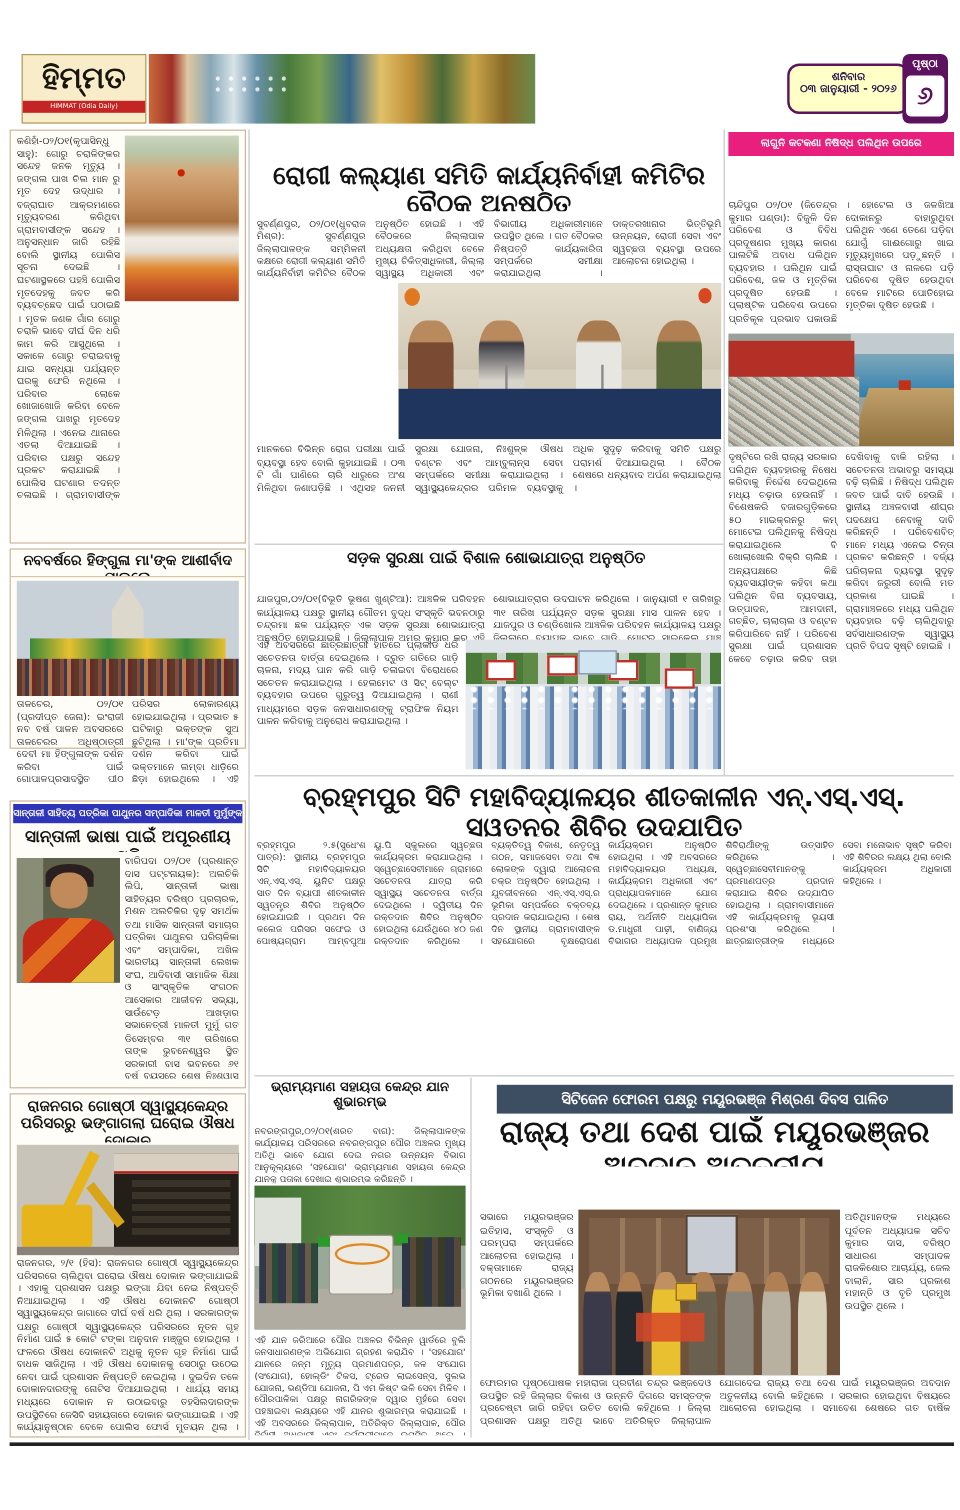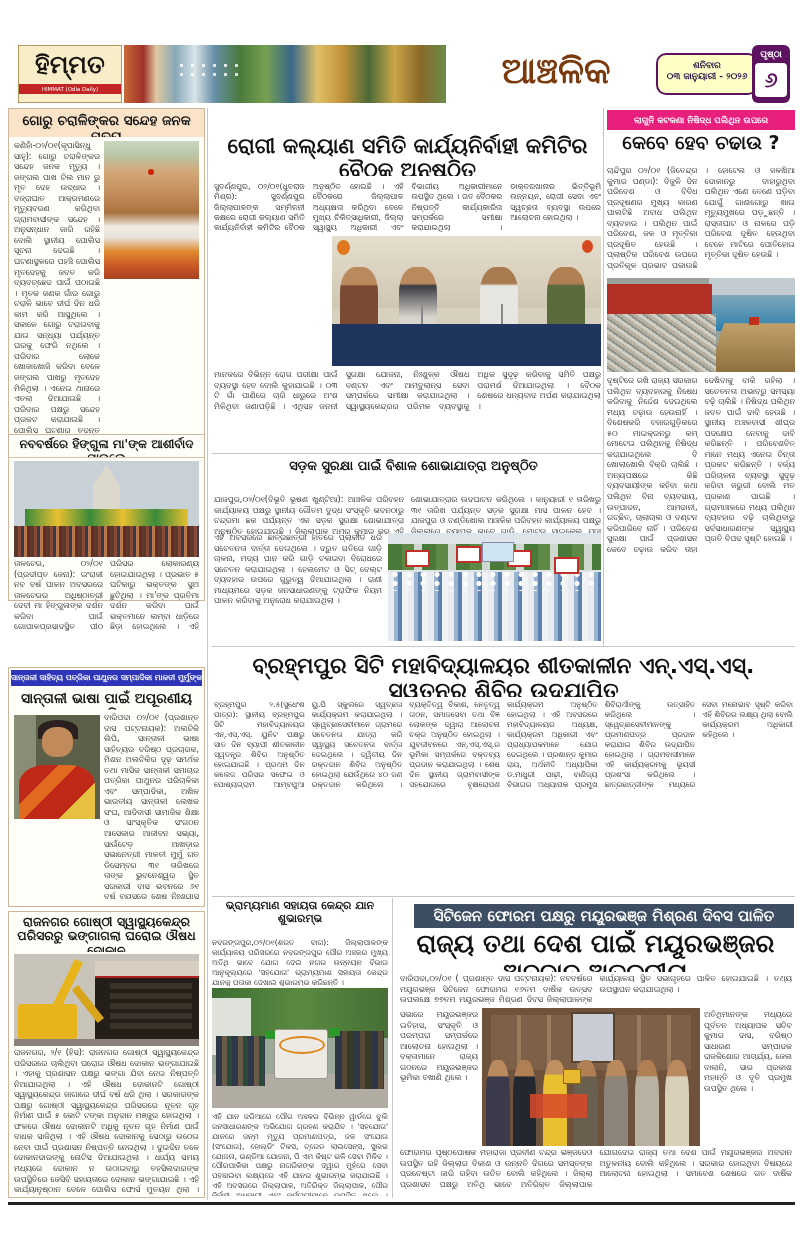--- a/index.html
+++ b/index.html
@@ -106,49 +106,47 @@
 <div class="page">
 
   <div class="abs" style="left:18px;top:44px;width:772px;height:60px;">
     <div class="logo abs" style="left:0;top:1px;width:104px;height:58px;">
       <div class="big">ହିମ୍ମତ</div>
       <div class="bar">HIMMAT  (Odia Daily)</div>
     </div>
     <div class="strip abs ph" style="left:106px;top:1px;width:322px;height:58px;">
       <div class="birds"></div>
     </div>
-    <div class="title abs" style="left:430px;top:6px;width:216px;height:50px;font-size:36px;">ଆଞ୍ଚଳିକ</div>
     <div class="datebox abs" style="left:638px;top:9px;width:102px;height:42px;">
       <div style="font-size:9px;font-weight:bold;margin-top:5px;">ଶନିବାର</div>
       <div style="font-size:9px;font-weight:bold;">୦୩ ଜାନୁୟାରୀ - ୨୦୨୬</div>
     </div>
     <div class="pagebox abs" style="left:734px;top:1px;width:38px;height:58px;">
       <div style="font-size:9px;font-weight:bold;line-height:18px;">ପୃଷ୍ଠା</div>
       <div class="num">୬</div>
     </div>
   </div>
 
   <div class="vrule" style="left:207px;top:108px;height:1092px;"></div>
   <div class="vrule" style="left:603px;top:108px;height:538px;"></div>
   <div class="vrule" style="left:392px;top:898px;height:300px;"></div>
   <div class="hrule" style="left:212px;top:453px;width:391px;"></div>
   <div class="hrule" style="left:212px;top:646px;width:583px;"></div>
   <div class="hrule" style="left:212px;top:896px;width:583px;"></div>
 
   <div class="lbox" style="top:108px;height:345px;">
-    <div class="hl" style="font-size:13.5px;background:#fbe3c8;padding:4px 2px;height:20px;">ଗୋରୁ ଚରାଳିଙ୍କର ସନ୍ଦେହ ଜନକ ମୃତ୍ୟୁ</div>
     <div style="padding:4px 5px;">
       <div class="ph" id="ph-man" style="float:right;width:95px;height:138px;margin:0 0 3px 4px;">
         <div class="tilak"></div>
       </div>
       <div class="bt" style="height:304px;">କଣିହାଁ-୦୨/୦୧(କୃପାସିନ୍ଧୁ ସାହୁ): ଗୋରୁ ଚରାଳିଙ୍କର ସନ୍ଦେହ ଜନକ ମୃତ୍ୟୁ । ଜଙ୍ଗଲ ପାଖ ଚିଲ ମାନ ରୁ ମୃତ ଦେହ ଉଦ୍ଧାର । ବଜ୍ରାଘାତ ଆକ୍ରମଣରେ ମୃତ୍ୟୁବରଣ କରିଥିବା ଗ୍ରାମବାସୀଙ୍କ ସନ୍ଦେହ । ଅନୁସନ୍ଧାନ ଜାରି ରହିଛି ବୋଲି ସ୍ଥାନୀୟ ପୋଲିସ ସୂଚନା ଦେଇଛି । ଘଟଣାସ୍ଥଳରେ ପହଞ୍ଚି ପୋଲିସ ମୃତଦେହକୁ ଜବତ କରି ବ୍ୟବଚ୍ଛେଦ ପାଇଁ ପଠାଇଛି । ମୃତକ ଜଣକ ଗାଁର ଗୋରୁ ଚରାଳି ଭାବେ ଦୀର୍ଘ ଦିନ ଧରି କାମ କରି ଆସୁଥିଲେ । ସକାଳେ ଗୋରୁ ଚରାଇବାକୁ ଯାଇ ସନ୍ଧ୍ୟା ପର୍ଯ୍ୟନ୍ତ ଘରକୁ ଫେରି ନଥିଲେ । ପରିବାର ଲୋକେ ଖୋଜାଖୋଜି କରିବା ବେଳେ ଜଙ୍ଗଲ ପାଖରୁ ମୃତଦେହ ମିଳିଥିଲା । ଏନେଇ ଥାନାରେ ଏତଲା ଦିଆଯାଇଛି । ପରିବାର ପକ୍ଷରୁ ସନ୍ଦେହ ପ୍ରକଟ କରାଯାଇଛି । ପୋଲିସ ଘଟଣାର ତଦନ୍ତ ଚଳାଇଛି । ଗ୍ରାମବାସୀଙ୍କ ମଧ୍ୟରେ ଶୋକର ଛାୟା ଖେଳିଯାଇଛି । ମୃତକଙ୍କ ପରିବାରକୁ କ୍ଷତିପୂରଣ ଦେବାକୁ ଦାବି ହୋଇଛି । ଏ ସମ୍ପର୍କରେ ଅଧିକ ତଦନ୍ତ ଜାରି ରହିଛି ବୋଲି ଜଣାପଡ଼ିଛି । ବ୍ୟବଚ୍ଛେଦ ରିପୋର୍ଟ ଆସିବା ପରେ ମୃତ୍ୟୁର ପ୍ରକୃତ କାରଣ ଜଣାପଡ଼ିବ ବୋଲି ପୋଲିସ କହିଛି ।</div>
     </div>
   </div>
 
-  <div class="lbox" style="top:434px;height:167px;">
+  <div class="lbox" style="top:457px;height:167px;">
     <div class="hl" style="font-size:12px;padding:3px 1px;height:16px;border-bottom:1px solid #d8c4a8;">ନବବର୍ଷରେ ହିଙ୍ଗୁଳା ମା'ଙ୍କ ଆଶୀର୍ବାଦ ପାଇଲେ</div>
     <div class="ph" id="ph-temple" style="margin:3px auto 2px;width:185px;height:96px;">
       <div class="sp"></div>
       <div class="gt"></div>
       <div class="cr"></div>
     </div>
     <div class="bt c2" style="margin:0 5px;height:78px;">ତାଳଚେର, ୦୨/୦୧ (ପ୍ରଦୀପ୍ତ ଜେନା): ଇଂରାଜୀ ନବ ବର୍ଷ ପାଳନ ଅବସରରେ ତାଳଚେରର ଅଧିଷ୍ଠାତ୍ରୀ ଦେବୀ ମା ହିଙ୍ଗୁଳାଙ୍କ ଦର୍ଶନ କରିବା ପାଇଁ ଗୋପାଳପ୍ରସାଦସ୍ଥିତ ପୀଠ ପରିସର ଲୋକାରଣ୍ୟ ହୋଇଯାଇଥିଲା । ପ୍ରଭାତ ୫ ଘଟିକାରୁ ଭକ୍ତଙ୍କ ସୁଅ ଛୁଟିଥିଲା । ମା'ଙ୍କ ପ୍ରତିମା ଦର୍ଶନ କରିବା ପାଇଁ ଭକ୍ତମାନେ ଲମ୍ବା ଧାଡ଼ିରେ ଛିଡ଼ା ହୋଇଥିଲେ । ଏହି ଅବସରରେ ପୀଠ ପରିସରରେ ଏକ ବିଶ୍ୱଶାନ୍ତି ଯଜ୍ଞ ଅନୁଷ୍ଠିତ ହୋଇଥିଲା । ଭିଡ଼କୁ ନିୟନ୍ତ୍ରଣ କରିବାକୁ ସ୍ଥାନୀୟ ପୋଲିସ ପକ୍ଷରୁ ବ୍ୟାପକ ବ୍ୟବସ୍ଥା କରାଯାଇଥିଲା । ଦିନ ତମାମ ଭକ୍ତଙ୍କ ଭିଡ଼ ଲାଗି ରହିଥିଲା ।</div>
   </div>
 
   <div class="lbox" style="top:667px;height:240px;">
@@ -192,21 +190,20 @@
       <div class="p p4"></div>
       <div class="m1"></div>
       <div class="m2"></div>
       <div class="table"></div>
     </div>
     <div class="bt c3 abs" style="left:2px;top:262px;width:387px;height:80px;">ମାନକରେ ବିଭିନ୍ନ ରୋଗ ପରୀକ୍ଷା ପାଇଁ ବ୍ୟବସ୍ଥା ହେବ ବୋଲି କୁହାଯାଇଛି । ୦୩ ଟି ଗାଁ ପାଣିରେ ଚାରି ଧାରୁରେ ଅଂଶ ମିଳିଥିବା ଜଣାପଡ଼ିଛି । ଏଥିସହ ଜନନୀ ସୁରକ୍ଷା ଯୋଜନା, ନିଃଶୁଳ୍କ ଔଷଧ ବଣ୍ଟନ ଏବଂ ଆମ୍ବୁଲାନ୍ସ ସେବା ସମ୍ପର୍କରେ ସମୀକ୍ଷା କରାଯାଇଥିଲା । ସ୍ୱାସ୍ଥ୍ୟକେନ୍ଦ୍ରର ପରିମଳ ବ୍ୟବସ୍ଥାକୁ ଅଧିକ ସୁଦୃଢ଼ କରିବାକୁ ସମିତି ପକ୍ଷରୁ ପରାମର୍ଶ ଦିଆଯାଇଥିଲା । ବୈଠକ ଶେଷରେ ଧନ୍ୟବାଦ ଅର୍ପଣ କରାଯାଇଥିଲା ।</div>
   </div>
 
   <div class="abs" style="left:607px;top:108px;width:188px;height:540px;">
     <div class="kicker" style="position:absolute;left:0;top:2px;width:188px;height:20px;background:#e81f7c;font-size:8.6px;line-height:20px;">ଲାଗୁନି କଟକଣା ନିଷିଦ୍ଧ ପଲିଥିନ ଉପରେ</div>
-    <div class="hl abs" style="left:0;top:24px;width:188px;height:30px;font-size:19px;">କେବେ ହେବ ଚଢାଉ ?</div>
     <div class="bt c2 abs" style="left:0;top:58px;width:188px;height:108px;">ଚାନ୍ଦିପୁର ୦୨/୦୧ (ଜିତେନ୍ଦ୍ର କୁମାର ପଣ୍ଡା): ବିଜୁଳି ଦିନ ପରିବେଶ ଓ ବିବିଧ ପ୍ରଦୂଷଣର ମୁଖ୍ୟ କାରଣ ପାଲଟିଛି ଅବାଧ ପଲିଥିନ ବ୍ୟବହାର । ପଲିଥିନ ପାଇଁ ପରିବେଶ, ଜଳ ଓ ମୃତ୍ତିକା ପ୍ରଦୂଷିତ ହେଉଛି । ପ୍ଲାଷ୍ଟିକ ପରିବେଶ ଉପରେ ପ୍ରତିକୂଳ ପ୍ରଭାବ ପକାଉଛି । ହୋଟେଲ ଓ ଜଳଖିଆ ଦୋକାନରୁ ବାହାରୁଥିବା ପଲିଥିନ ଏଣେ ତେଣେ ପଡ଼ିବା ଯୋଗୁଁ ଗାଈଗୋରୁ ଖାଇ ମୃତ୍ୟୁମୁଖରେ ପଡ଼ୁଛନ୍ତି । ରାସ୍ତାଘାଟ ଓ ନାଳରେ ପଡ଼ି ପରିବେଶ ଦୂଷିତ ହେଉଥିବା ବେଳେ ମାଟିରେ ପୋତିହୋଇ ମୃତ୍ତିକା ଦୂଷିତ ହେଉଛି ।</div>
     <div class="ph abs" id="ph-garbage" style="left:0;top:170px;width:188px;height:94px;">
       <div class="sk"></div>
       <div class="se"></div>
       <div class="pa"></div>
       <div class="wll"></div>
       <div class="tr"></div>
       <div class="tc"></div>
     </div>
     <div class="bt c2 abs" style="left:0;top:268px;width:188px;height:270px;">ଦୃଷ୍ଟିରେ ରଖି ରାଜ୍ୟ ସରକାର ପଲିଥିନ ବ୍ୟବହାରକୁ ନିଷେଧ କରିବାକୁ ନିର୍ଦ୍ଦେଶ ଦେଇଥିଲେ ମଧ୍ୟ ଚଢ଼ାଉ ହେଉନାହିଁ । ବିଶେଷକରି ବଜାରଗୁଡ଼ିକରେ ୫୦ ମାଇକ୍ରନରୁ କମ୍ ମୋଟେଇ ପଲିଥିନକୁ ନିଷିଦ୍ଧ କରାଯାଇଥିଲେ ବି ଖୋଲାଖୋଲି ବିକ୍ରି ଚାଲିଛି । ଅନ୍ୟପକ୍ଷରେ କିଛି ବ୍ୟବସାୟୀଙ୍କ କହିବା କଥା ପଲିଥିନ ବିନା ବ୍ୟବସାୟ, ଉତ୍ପାଦନ, ଆମଦାନୀ, ଗଚ୍ଛିତ, ଚାଲାଚାଲ ଓ ବଣ୍ଟନ କରିପାରିବେ ନାହିଁ । ପରିବେଶ ସୁରକ୍ଷା ପାଇଁ ପ୍ରଶାସନ କେବେ ଚଢ଼ାଉ କରିବ ତାହା ଦେଖିବାକୁ ବାକି ରହିଲା । ସଚେତନତା ଅଭାବରୁ ସମସ୍ୟା ବଢ଼ି ଚାଲିଛି । ନିଷିଦ୍ଧ ପଲିଥିନ ଜବତ ପାଇଁ ଦାବି ହେଉଛି । ସ୍ଥାନୀୟ ଅଞ୍ଚଳବାସୀ ଶୀଘ୍ର ପଦକ୍ଷେପ ନେବାକୁ ଦାବି କରିଛନ୍ତି । ପରିବେଶବିତ୍ ମାନେ ମଧ୍ୟ ଏନେଇ ଚିନ୍ତା ପ୍ରକଟ କରିଛନ୍ତି । ବର୍ଜ୍ୟ ପରିଚାଳନା ବ୍ୟବସ୍ଥା ସୁଦୃଢ଼ କରିବା ଜରୁରୀ ବୋଲି ମତ ପ୍ରକାଶ ପାଇଛି । ଗ୍ରାମାଞ୍ଚଳରେ ମଧ୍ୟ ପଲିଥିନ ବ୍ୟବହାର ବଢ଼ି ଚାଲିଥିବାରୁ ସର୍ବସାଧାରଣଙ୍କ ସ୍ୱାସ୍ଥ୍ୟ ପ୍ରତି ବିପଦ ସୃଷ୍ଟି ହୋଇଛି ।</div>
@@ -244,23 +241,22 @@
       <div class="pr"></div>
       <div class="van"></div>
       <div class="gar"></div>
       <div class="f1"></div>
       <div class="f2"></div>
     </div>
     <div class="bt abs" style="left:0;top:214px;width:176px;height:84px;font-size:7.5px;">ଏହି ଯାନ ଜରିଆରେ ପୌର ଅଞ୍ଚଳର ବିଭିନ୍ନ ୱାର୍ଡରେ ବୁଲି ଜନସାଧାରଣଙ୍କ ଅଭିଯୋଗ ଗ୍ରହଣ କରାଯିବ । 'ସହଯୋଗ' ଯାନରେ ଜନ୍ମ ମୃତ୍ୟୁ ପ୍ରମାଣପତ୍ର, ଜଳ ସଂଯୋଗ (ସଂଯୋଗ), ହୋଲ୍ଡିଂ ଟିକସ, ଟ୍ରେଡ ଲାଇସେନ୍ସ, ସୁଲଭ ଯୋଜନା, ଭଣ୍ଡିଆ ଯୋଜନା, ପି ଏମ କିଷ୍ଟ ଭଳି ସେବା ମିଳିବ । ପୌରପାଳିକା ପକ୍ଷରୁ ନାଗରିକଙ୍କ ଦ୍ୱାର ମୁହଁରେ ସେବା ପହଞ୍ଚାଇବା ଲକ୍ଷ୍ୟରେ ଏହି ଯାନର ଶୁଭାରମ୍ଭ କରାଯାଇଛି । ଏହି ଅବସରରେ ଜିଲ୍ଲାପାଳ, ଅତିରିକ୍ତ ଜିଲ୍ଲାପାଳ, ପୌର ନିର୍ବାହୀ ଅଧିକାରୀ ଏବଂ କର୍ମଚାରୀମାନେ ଉପସ୍ଥିତ ଥିଲେ । ନାଗରିକମାନେ ଏହି ପଦକ୍ଷେପକୁ ସ୍ୱାଗତ କରିଛନ୍ତି ।</div>
   </div>
 
   <div class="abs" style="left:396px;top:898px;width:399px;height:300px;">
-    <div class="kicker" style="position:absolute;left:18px;top:6px;width:380px;height:24px;background:#3d4e63;font-size:15px;line-height:24px;">ସିଟିଜେନ ଫୋରମ ପକ୍ଷରୁ ମୟୂରଭଞ୍ଜ ମିଶ୍ରଣ ଦିବସ ପାଳିତ</div>
+    <div class="kicker" style="position:absolute;left:18px;top:6px;width:380px;height:24px;background:#3d4e63;font-size:12px;line-height:24px;">ସିଟିଜେନ ଫୋରମ ପକ୍ଷରୁ ମୟୂରଭଞ୍ଜ ମିଶ୍ରଣ ଦିବସ ପାଳିତ</div>
     <div class="hl abs" style="left:0;top:32px;width:399px;height:42px;font-size:25px;">ରାଜ୍ୟ ତଥା ଦେଶ ପାଇଁ ମୟୂରଭଞ୍ଜର ଅବଦାନ ଅତୁଳନୀୟ</div>
-    <div class="bt c2 abs" style="left:4px;top:76px;width:392px;height:32px;">ବାରିପଦା,୦୨/୦୧ ( ପ୍ରଶାନ୍ତ ଦାସ ପଟ୍ଟନାୟକ): ନବବର୍ଷରେ ମୟୂରଭଞ୍ଜ ସିଟିଜେନ ଫୋରମର ୧୬ତମ ବାର୍ଷିକ ଉତ୍ସବ ଉପଲକ୍ଷେ ୭୭ତମ ମୟୂରଭଞ୍ଜ ମିଶ୍ରଣ ଦିବସ ଜିଲ୍ଲାପାଳଙ୍କ କାର୍ଯ୍ୟାଳୟ ସ୍ଥିତ ସଭାଗୃହରେ ପାଳିତ ହୋଇଯାଇଛି । ତଥ୍ୟ ଉପସ୍ଥାପନ କରାଯାଇଥିଲା ।</div>
     <div class="bt abs" style="left:4px;top:112px;width:78px;height:136px;">ସଭାରେ ମୟୂରଭଞ୍ଜର ଇତିହାସ, ସଂସ୍କୃତି ଓ ପରମ୍ପରା ସମ୍ପର୍କରେ ଆଲୋଚନା ହୋଇଥିଲା । ବକ୍ତାମାନେ ରାଜ୍ୟ ଗଠନରେ ମୟୂରଭଞ୍ଜର ଭୂମିକା ବଖାଣି ଥିଲେ ।</div>
     <div class="ph abs" id="ph-award" style="left:86px;top:110px;width:218px;height:138px;">
       <div class="pan"></div>
       <div class="win"></div>
       <div class="ap a1"></div>
       <div class="ap a2"></div>
       <div class="ap a3"></div>
       <div class="ap a4"></div>
       <div class="ap a5"></div>
       <div class="ap a6"></div>

